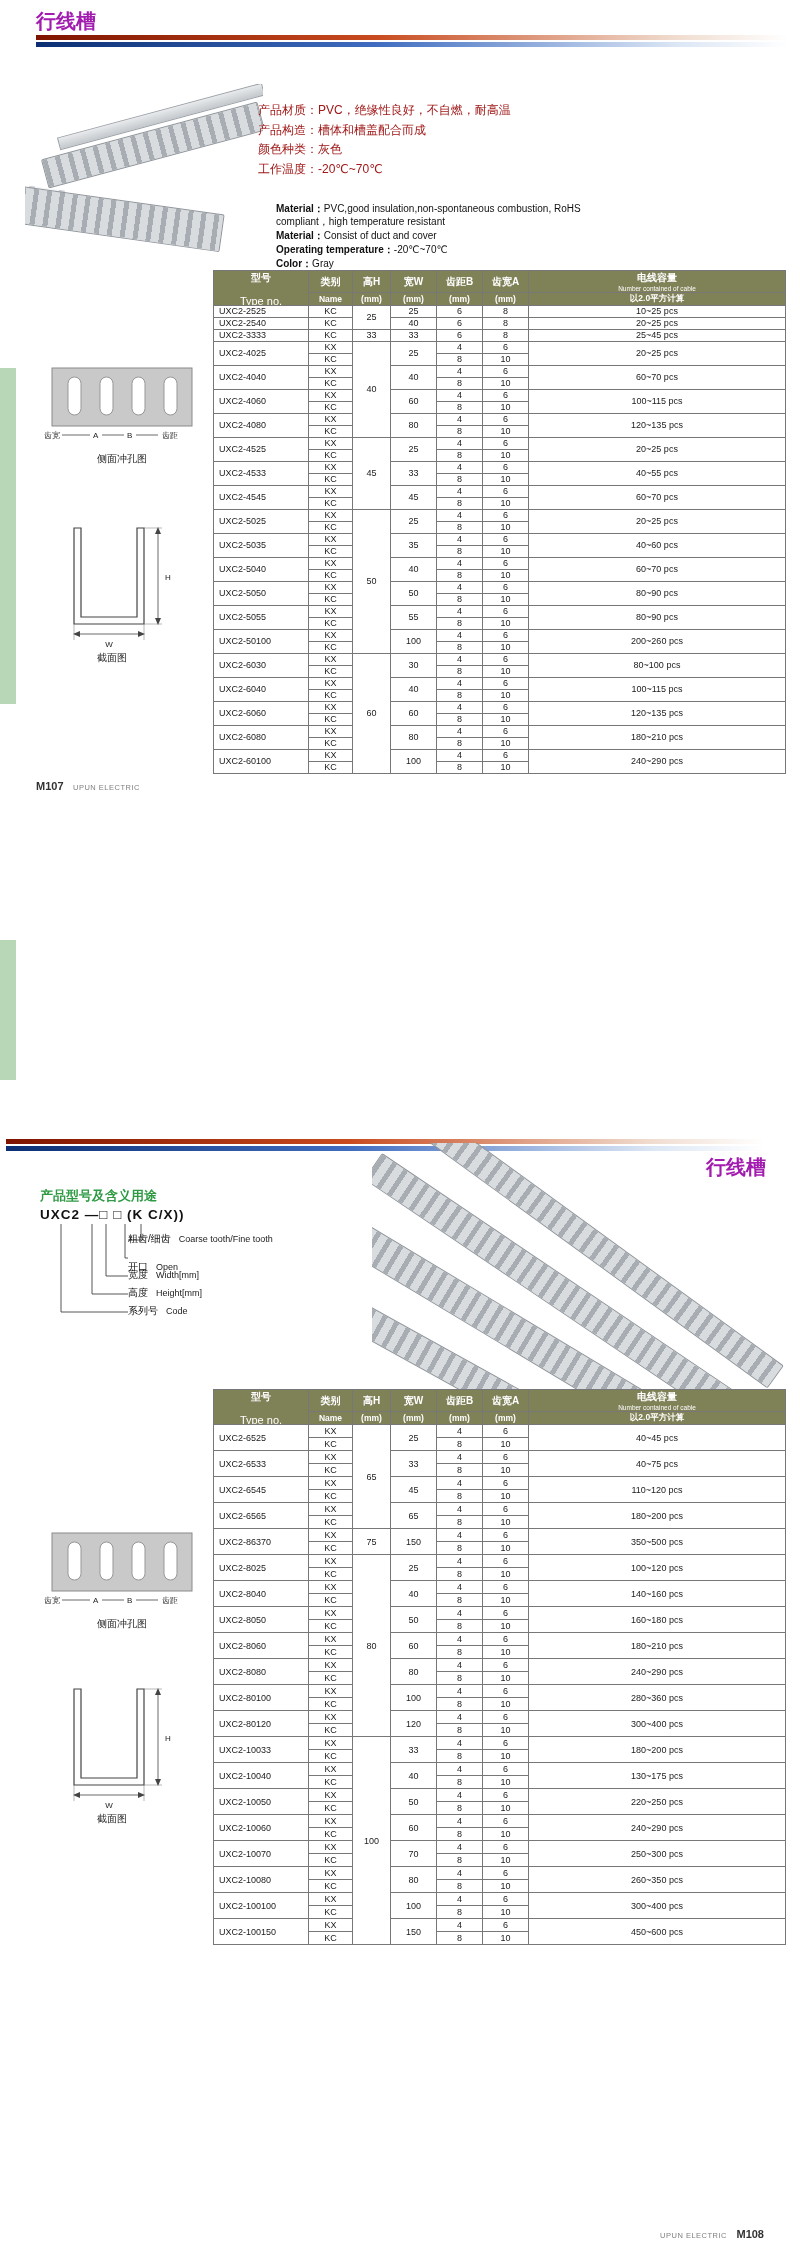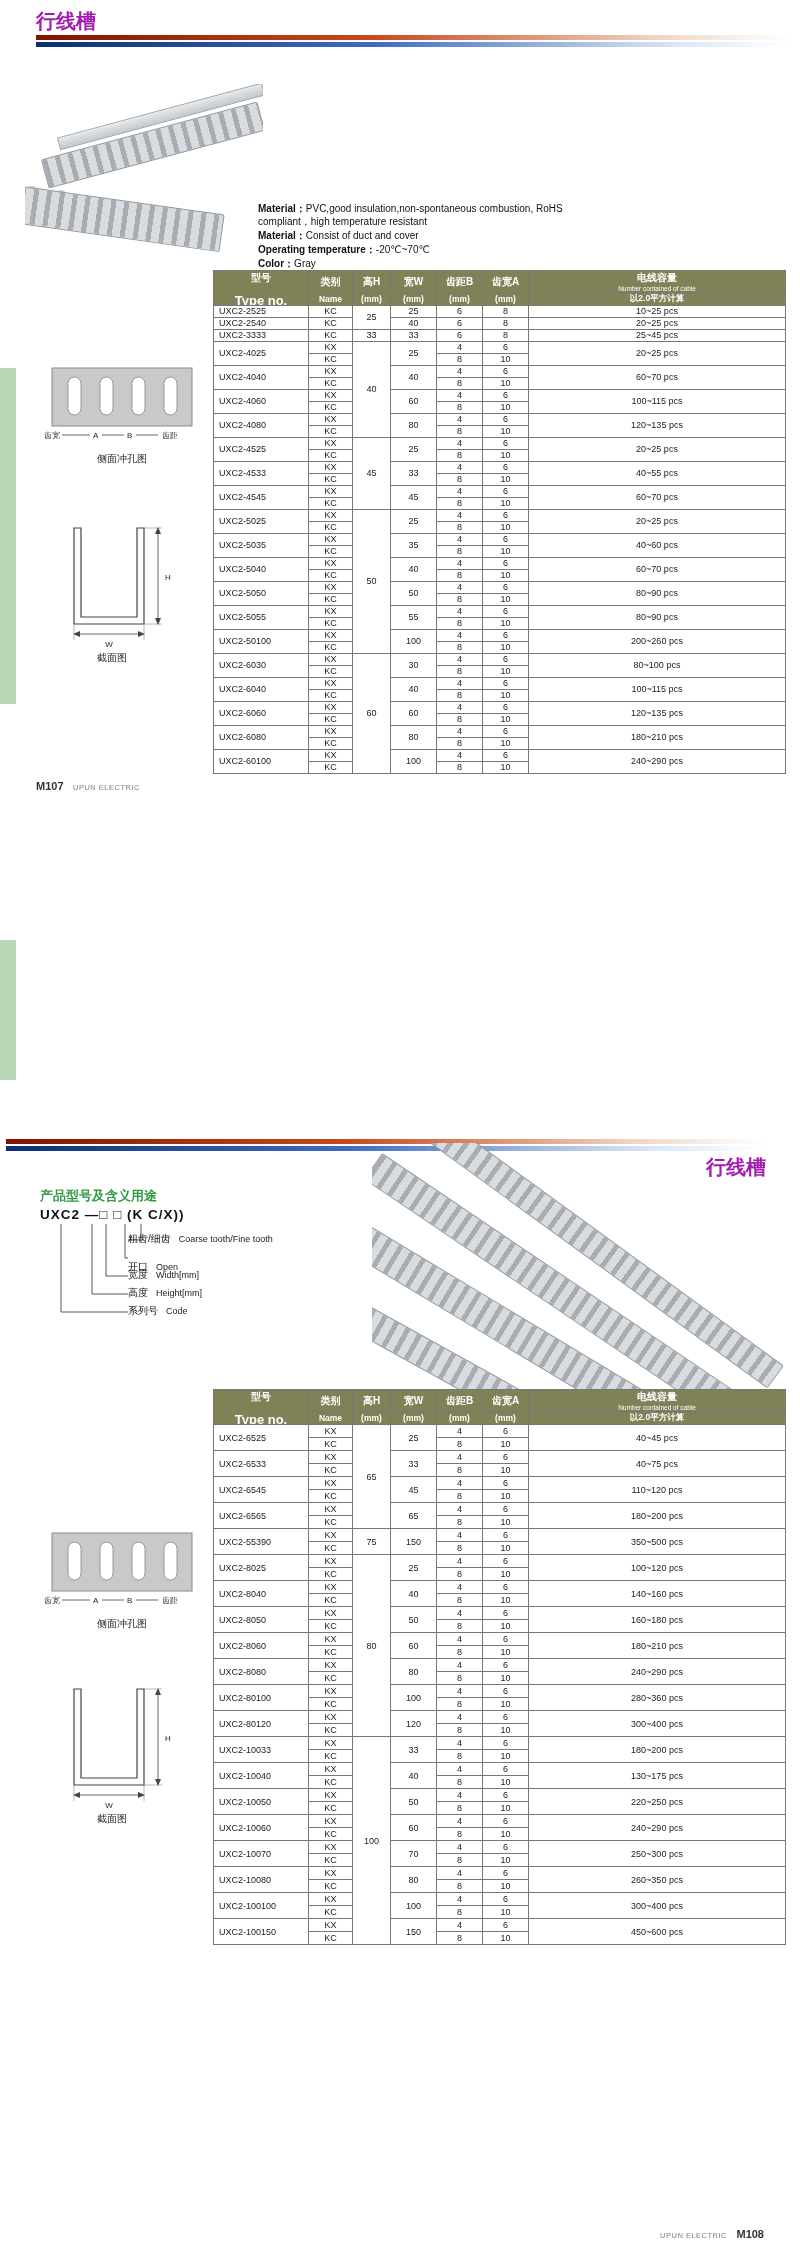--- a/index.html
+++ b/index.html
@@ -39,33 +39,33 @@
   .p1-b { left:-8px; top:116px; width:206px; height:38px; transform:rotate(8deg); }
   .p1-end { position:absolute; left:2px; top:104px; width:36px; height:30px; border:6px solid #cdd1d4;
             border-top:none; background:#f4f5f6; transform:rotate(8deg); }
   .p2-a { left:64px;  top:-30px; width:430px; height:28px; transform:rotate(36deg); transform-origin:left top; }
   .p2-b { left:10px;  top:10px;  width:450px; height:32px; transform:rotate(34deg); transform-origin:left top; }
   .p2-c { left:-40px; top:60px;  width:460px; height:34px; transform:rotate(31deg); transform-origin:left top; }
   .p2-d { left:-80px; top:120px; width:440px; height:30px; transform:rotate(29deg); transform-origin:left top; }
 
   .specs-cn { position:absolute; left:258px; top:101px; font-size:12px; color:#a01818; line-height:19.5px; }
   .specs-en { position:absolute; left:258px; top:202px; width:332px; font-size:10px; color:#111; line-height:13px; }
-  .specs-en .spec-line { margin-bottom:1px; }
+  .specs-en .spec-line { margin-bottom:1px;margin-left:18px; }
   .specs-en .lbl { font-weight:bold; }
 
   .table-wrap { position:absolute; left:213px; }
   .table-wrap1 { top:270px; }
   .table-wrap2 { top:262px; }
   .spec-table { border-collapse:collapse; table-layout:fixed; width:573px; }
   .spec-table th, .spec-table td { border:1px solid #777; text-align:center; vertical-align:middle;
                                    padding:0; color:#1a1a1a; overflow:hidden; }
   .spec-table thead th { background:#7f8157; color:#fff; }
   .spec-table thead tr.hr1 th { font-size:10px; height:17px; font-weight:bold; }
   .spec-table thead tr.hr2 th { font-size:8.5px; height:13px; font-weight:bold; }
-  .h-en  { display:block; font-size:13px; font-weight:bold; line-height:8px;margin-top:12px; }
+  .h-en  { display:block; font-size:11px; font-weight:normal; line-height:8px;margin-top:12px; }
   .h-sub { display:block; font-size:6.5px; font-weight:normal; line-height:7px; }
   .t1 tbody td { font-size:9px; height:11px; line-height:11px; }
   .t2 tbody td { font-size:9px; height:12px; line-height:12px; }
   .spec-table td.c-type { text-align:left; padding-left:5px; }
 
   
   .diagram-side    { position:absolute; left:42px; width:160px; }
   #page1 .diagram-side { top:366px; }
   #page2 .diagram-side { top:404px; }
   .diagram-section { position:absolute; left:44px; width:152px; }
@@ -98,20 +98,26 @@
   <div class="green-strip gs1"></div>
   <div class="green-strip gs2"></div>
 
   <div class="photo photo1">
     <div class="duct-cover p1-cover"></div>
     <div class="duct-body p1-a"></div>
     <div class="p1-end"></div>
     <div class="duct-body p1-b"></div>
   </div>
 
+  <div class="specs-cn">
+    <div class="spec-line"><span>产品材质：</span><span>PVC，绝缘性良好，不自燃，耐高温</span></div>
+    <div class="spec-line"><span>产品构造：</span><span>槽体和槽盖配合而成</span></div>
+    <div class="spec-line"><span>颜色种类：</span><span>灰色</span></div>
+    <div class="spec-line"><span>工作温度：</span><span>-20℃~70℃</span></div>
+  </div>
 
   <div class="specs-en">
     <div class="spec-line"><span class="lbl">Material：</span><span>PVC,good insulation,non-spontaneous combustion, RoHS compliant，high temperature resistant</span></div>
     <div class="spec-line"><span class="lbl">Material：</span><span>Consist of duct and cover</span></div>
     <div class="spec-line"><span class="lbl">Operating temperature：</span><span>-20℃~70℃</span></div>
     <div class="spec-line"><span class="lbl">Color：</span><span>Gray</span></div>
   </div>
 
   <div class="diagram-side">
     <svg width="160" height="104" viewBox="0 0 160 104">
@@ -599,21 +605,21 @@
             <td class="c-b">4</td>
             <td class="c-a">6</td>
             <td rowspan="2" class="c-cap">180~200 pcs</td>
           </tr>
           <tr>
             <td class="c-name">KC</td>
             <td class="c-b">8</td>
             <td class="c-a">10</td>
           </tr>
           <tr>
-            <td rowspan="2" class="c-type">UXC2-55390</td>
+            <td rowspan="2" class="c-type">UXC2-86370</td>
             <td class="c-name">KX</td>
             <td rowspan="2" class="c-h">75</td>
             <td rowspan="2" class="c-w">150</td>
             <td class="c-b">4</td>
             <td class="c-a">6</td>
             <td rowspan="2" class="c-cap">350~500 pcs</td>
           </tr>
           <tr>
             <td class="c-name">KC</td>
             <td class="c-b">8</td>

